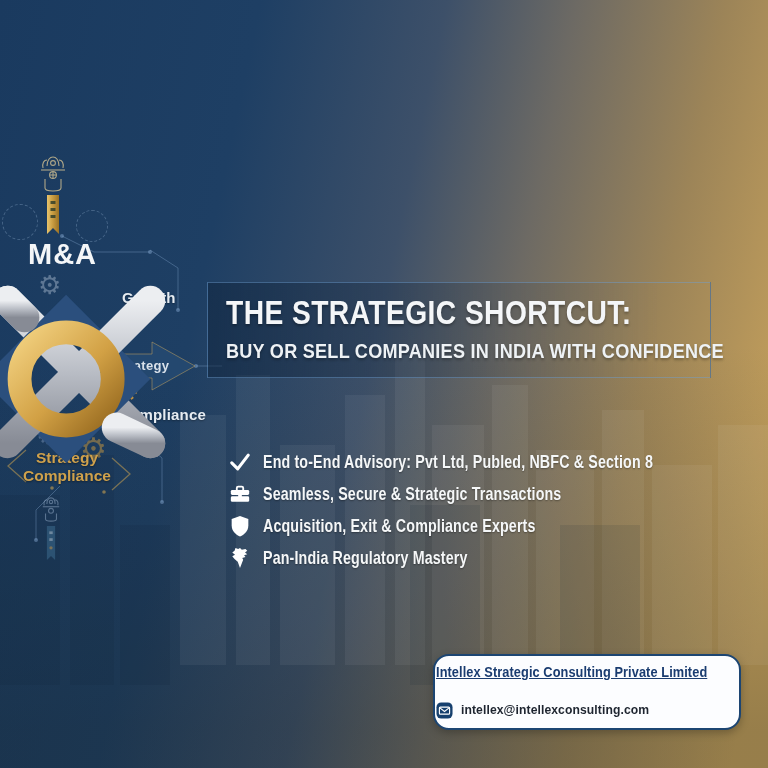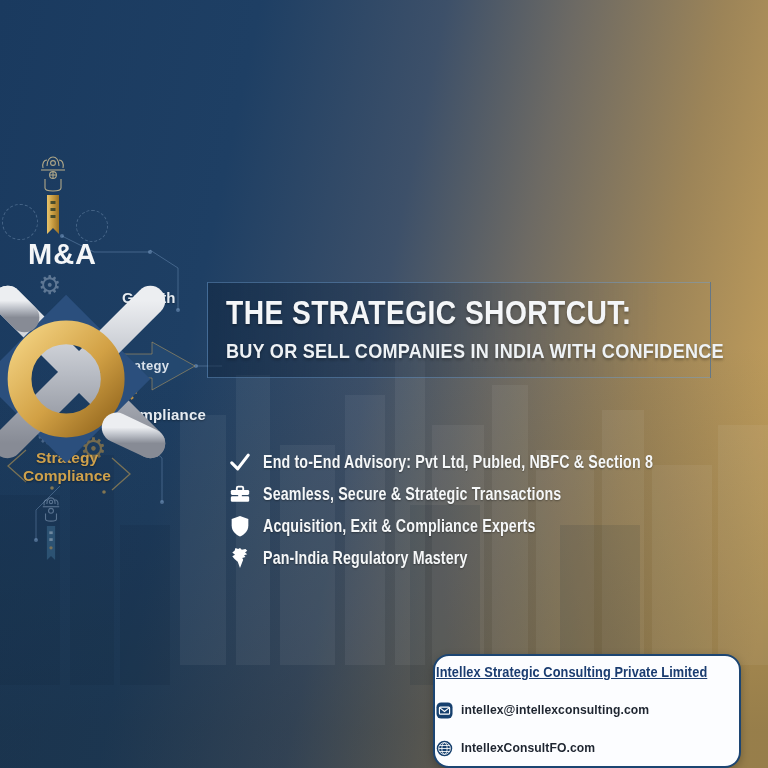--- a/index.html
+++ b/index.html
@@ -251,30 +251,15 @@
         <svg width="17" height="17" viewBox="0 0 18 18">
           <rect x="0.5" y="0.5" width="17" height="17" rx="5" fill="#16406e"></rect>
           <rect x="3.6" y="5.4" width="10.8" height="7.4" rx="1" fill="none" stroke="#ffffff" stroke-width="1.2"></rect>
           <path d="M3.8,6 L9,10 L14.2,6" fill="none" stroke="#ffffff" stroke-width="1.2"></path>
         </svg>
       </span>
       <span class="card-text cond nowrap">intellex@intellexconsulting.com</span>
     </div>
 
 
-    <div class="card-row">
-      <span class="card-icon">
-        <svg width="17" height="17" viewBox="0 0 18 18">
-          <circle cx="9" cy="9" r="8.2" fill="#16406e"></circle>
-          <g stroke="#ffffff" stroke-width="0.9" fill="none">
-            <circle cx="9" cy="9" r="6.2"></circle>
-            <ellipse cx="9" cy="9" rx="2.8" ry="6.2"></ellipse>
-            <line x1="2.8" y1="9" x2="15.2" y2="9"></line>
-            <line x1="3.6" y1="5.8" x2="14.4" y2="5.8"></line>
-            <line x1="3.6" y1="12.2" x2="14.4" y2="12.2"></line>
-          </g>
-        </svg>
-      </span>
-      <span class="card-text cond nowrap">IntellexConsultFO.com</span>
-    </div>
   </div>
 
 </div>
 
 </body></html>

